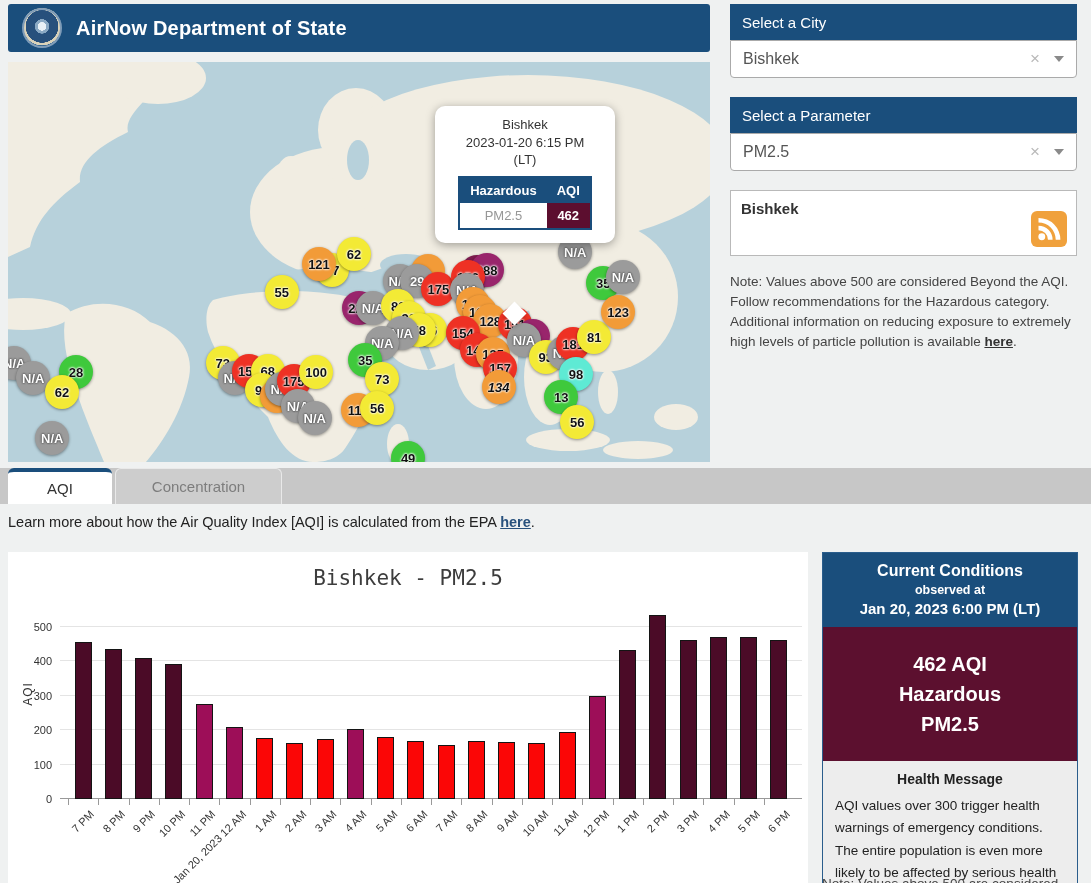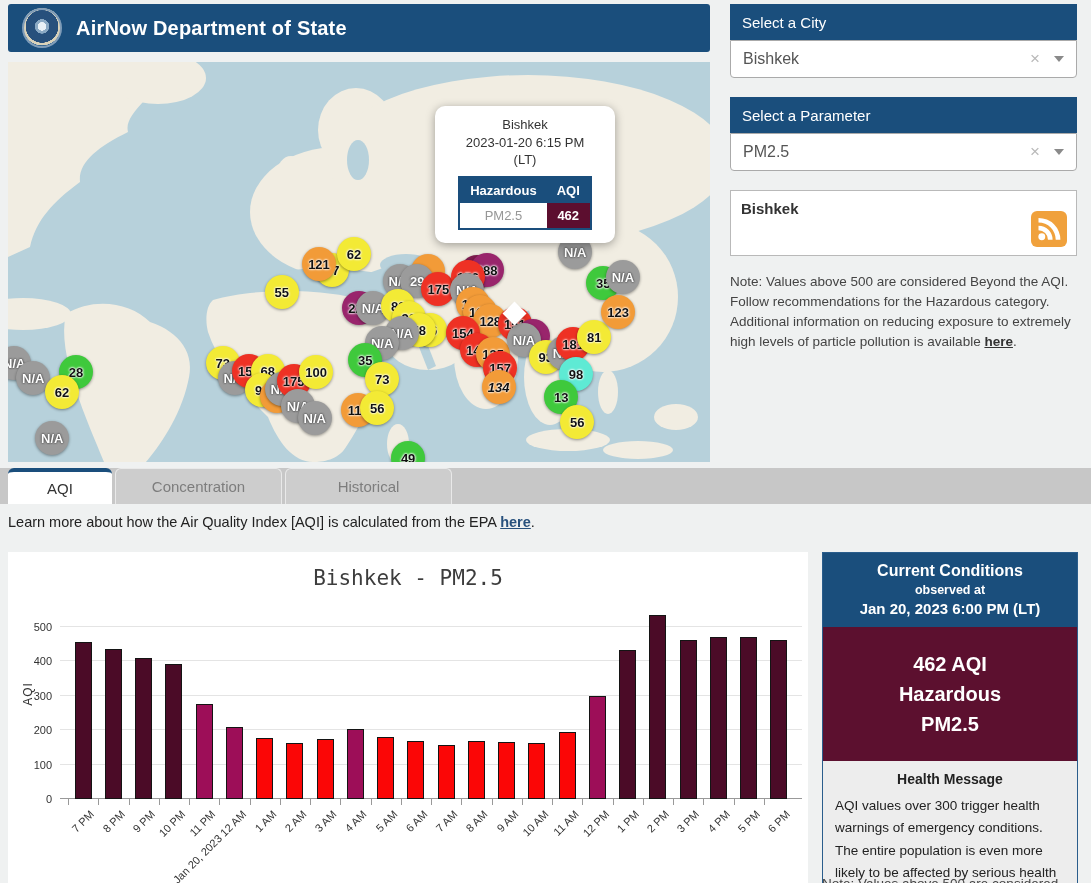--- a/index.html
+++ b/index.html
@@ -245,21 +245,20 @@
   </svg>
 </div>
 
 <div class="abs" id="side-note">
   <span>Note: Values above 500 are considered Beyond the AQI. Follow recommendations for the Hazardous category. Additional information on reducing exposure to extremely high levels of particle pollution is available </span><a href="#">here</a><span>.</span>
 </div>
 
 <div class="abs" id="tab-bar">
     <div class="tab active">AQI</div>
     <div class="tab">Concentration</div>
-    <div class="tab">Historical</div>
   </div>
 
 <div class="abs" id="info-line">
   <span>Learn more about how the Air Quality Index [AQI] is calculated from the EPA </span><a href="#">here</a><span>.</span>
 </div>
 
 <div class="abs" id="chart-panel">
   <div id="chart-title">Bishkek - PM2.5</div>
   <div id="chart-plot">
     <div id="ylabel">AQI</div>

